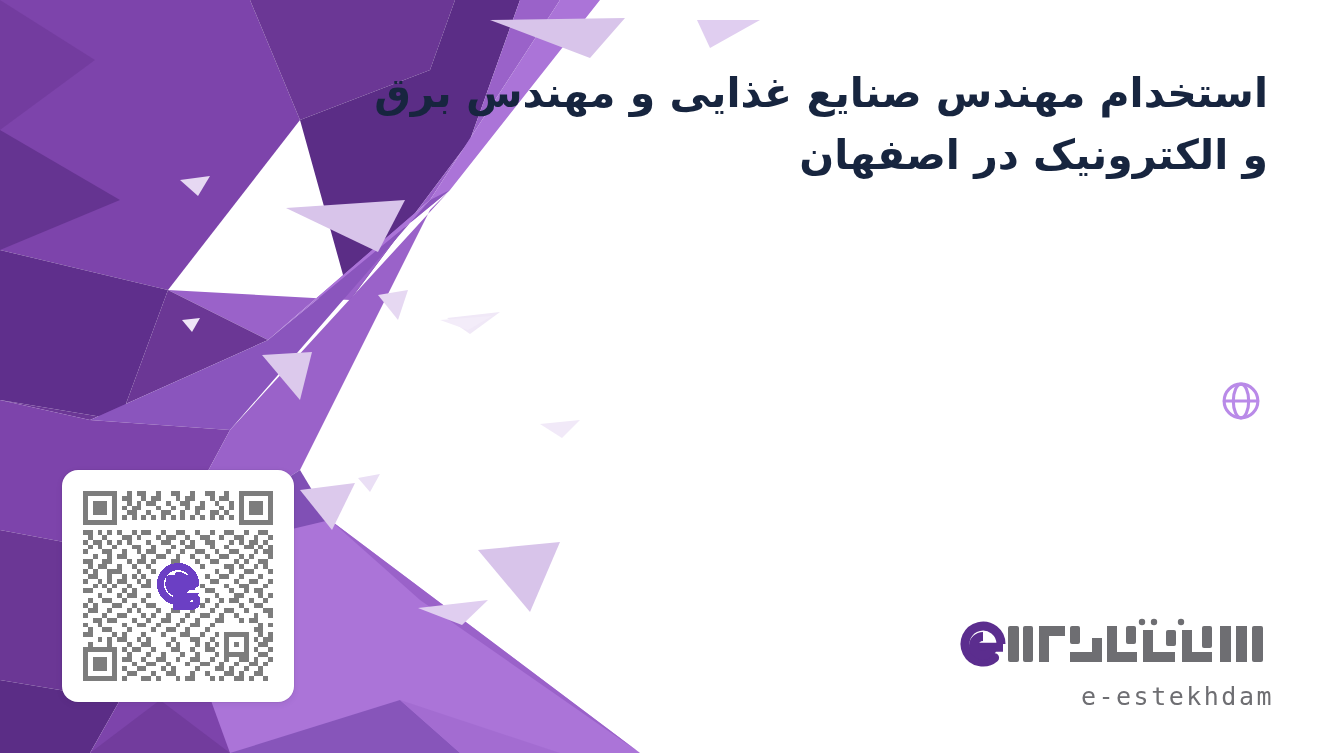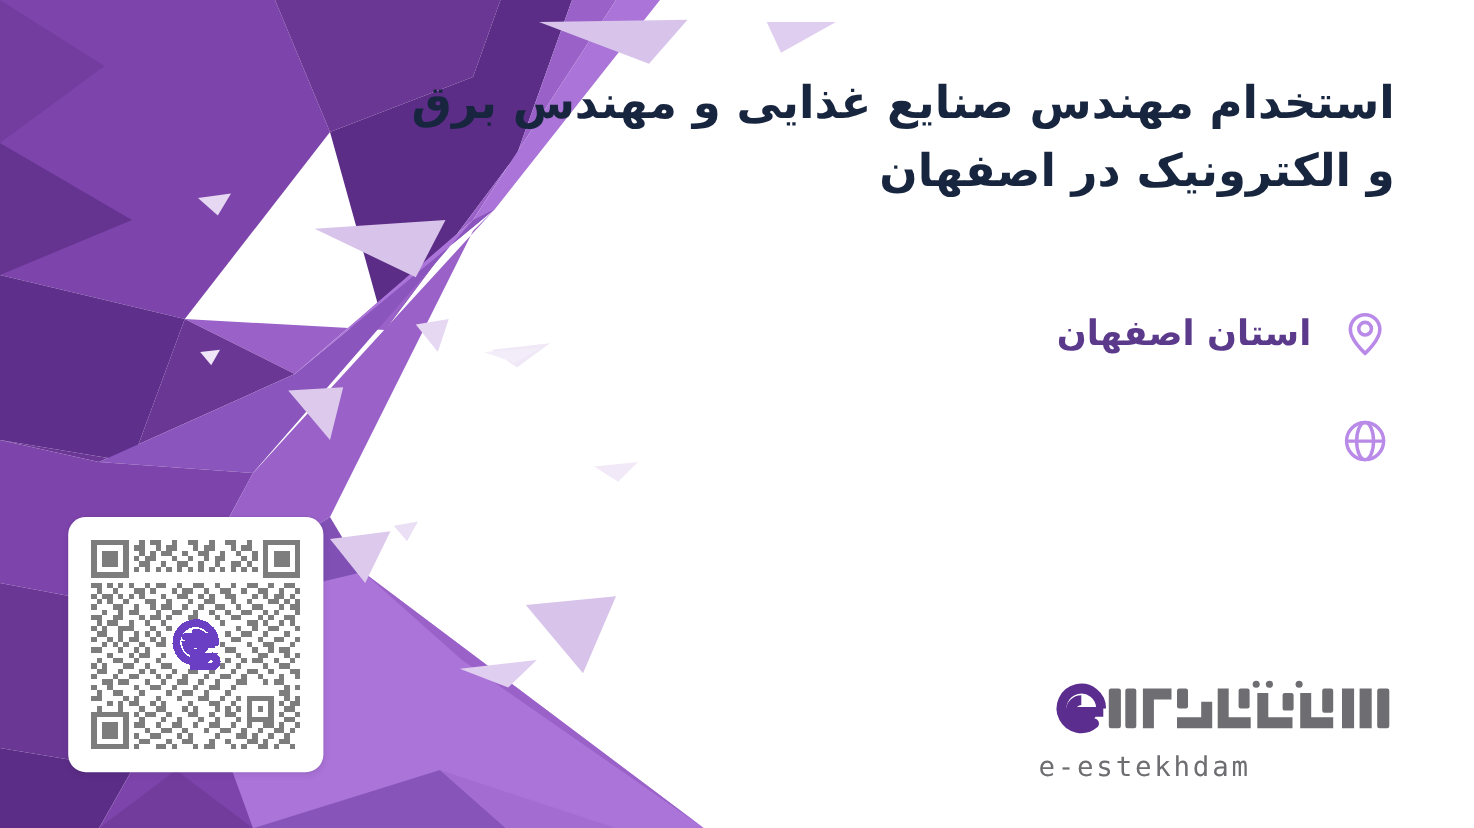--- a/index.html
+++ b/index.html
@@ -107,21 +107,21 @@
     text-align:center;
   }
   #logo-mark{ display:block; width:330px; height:64px; }
   #logo-sub{
     margin-top:6px;
     font-family:"DejaVu Sans Mono","Liberation Mono",monospace;
     font-size:25px;
     letter-spacing:2.5px;
     color:#6e6e72;
     direction:ltr;
-    text-align:left;
+    text-align:right;
   }
 </style>
 </head>
 <body>
 
 <div id="card">
 
   <svg id="bg-art" viewBox="0 0 1340 753" preserveAspectRatio="none">
     <rect x="0" y="0" width="1340" height="753" fill="#ffffff"></rect>
 
@@ -168,29 +168,20 @@
       <polygon points="182,320 200,318 192,332" fill="#efe6f7"></polygon>
       <polygon points="440,320 492,316 468,330" fill="#f3ecf9"></polygon>
       <polygon points="540,424 580,420 562,438" fill="#f1e9f8"></polygon>
     </g>
   </svg>
 
   <div class="content">
 
     <div id="title">استخدام مهندس صنایع غذایی و مهندس برق و الکترونیک در اصفهان</div>
 
-    <div class="info-row" id="loc-row">
-      <span class="row-icon">
-        <svg width="46" height="46" viewBox="0 0 24 24" fill="none" stroke="#b98ae8" stroke-width="1.7" stroke-linecap="round" stroke-linejoin="round">
-          <path d="M12 21.5c0 0 7-6.2 7-11.3A7 7 0 0 0 5 10.2c0 5.1 7 11.3 7 11.3z"></path>
-          <circle cx="12" cy="9.8" r="3"></circle>
-        </svg>
-      </span>
-      <span class="row-text" id="loc-text">استان اصفهان</span>
-    </div>
 
     <div class="info-row" id="url-row">
       <span class="row-icon">
         <svg width="44" height="44" viewBox="0 0 24 24" fill="none" stroke="#b98ae8" stroke-width="1.7" stroke-linecap="round">
           <circle cx="12" cy="12" r="9.2"></circle>
           <ellipse cx="12" cy="12" rx="4.2" ry="9.2"></ellipse>
           <line x1="2.9" y1="12" x2="21.1" y2="12"></line>
         </svg>
       </span>
     </div>

